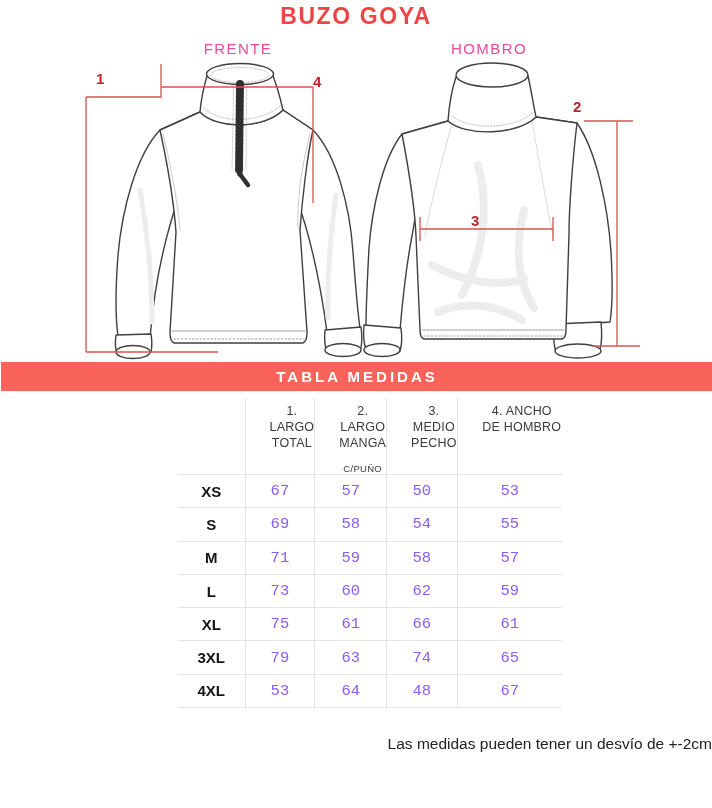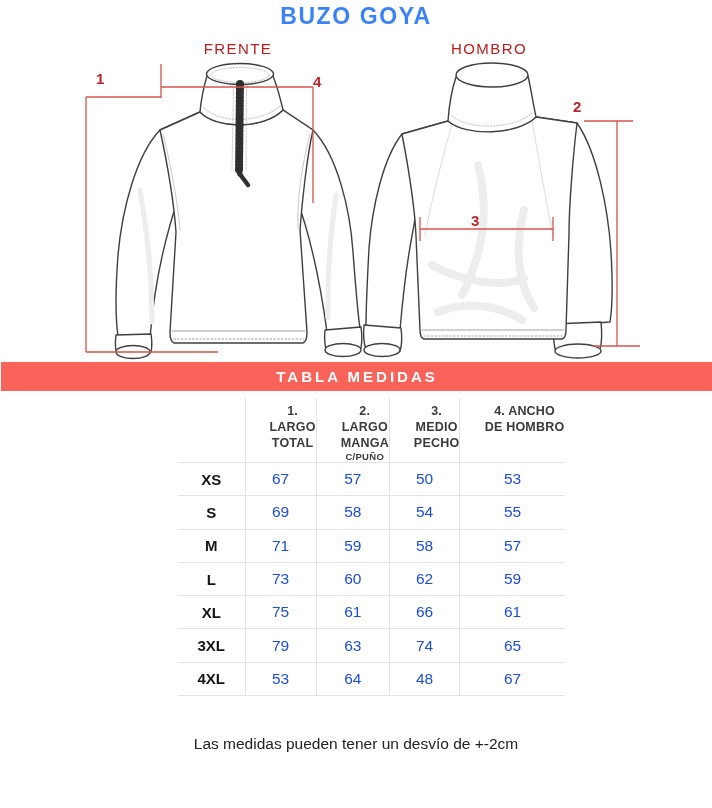--- a/index.html
+++ b/index.html
@@ -10,25 +10,25 @@
     --garment-stroke:#3f3f3f;
     --table-border:#e4e4e4;
   }
   html,body{margin:0;padding:0;background:#ffffff;}
   .page{
     position:relative;width:712px;height:808px;background:#fff;overflow:hidden;
     font-family:"Liberation Sans",sans-serif;color:#1d1d1d;
   }
   .title{
     position:absolute;top:3px;left:0;width:100%;text-align:center;
-    font-size:23px;font-weight:800;letter-spacing:1.6px;color:#3b82f6;
+    font-size:23px;font-weight:800;letter-spacing:1.6px;color:#ef4444;
   }
   .view-label{
     position:absolute;top:40px;transform:translateX(-50%);
-    font-size:15px;letter-spacing:1.4px;color:#b91c1c;
+    font-size:15px;letter-spacing:1.4px;color:#ec4899;
   }
   .view-label.front{left:238px;}
   .view-label.back{left:489px;}
   .drawing{position:absolute;top:60px;left:0;width:712px;height:302px;}
   .measure-num{
     position:absolute;font-size:15px;font-weight:700;color:var(--annotation-red);
     line-height:1;
   }
   .banner{
     position:absolute;top:362px;left:1px;width:712px;height:29px;
@@ -41,34 +41,34 @@
   }
   table.size-table col.c-size{width:67px;}
   table.size-table col.c1{width:68px;}
   table.size-table col.c2{width:69px;}
   table.size-table col.c3{width:65px;}
   table.size-table col.c4{width:105px;}
   table.size-table th,table.size-table td{
     text-align:center;vertical-align:middle;padding:0;
   }
   table.size-table thead th{
-    height:54px;vertical-align:top;padding-top:5px;font-weight:700;padding-left:24px;
+    height:54px;vertical-align:top;padding-top:5px;font-weight:400;padding-left:24px;
   }
   table.size-table thead th + th{border-left:1px solid var(--table-border);}
   .hline{display:block;font-size:12.5px;color:#3a3a3a;letter-spacing:0.2px;line-height:16px;}
-  .hsub{display:block;font-size:9.5px;color:#3a3a3a;letter-spacing:0.3px;line-height:11px;}
+  .hsub{display:block;font-size:9.5px;color:#3a3a3a;letter-spacing:0.3px;line-height:11px;margin-top:12px;}
   table.size-table tbody th,table.size-table tbody td{
     height:32.3px;border-top:1px solid var(--table-border);
   }
   table.size-table tbody tr:last-child th,
   table.size-table tbody tr:last-child td{border-bottom:1px solid var(--table-border);}
   table.size-table tbody th{font-size:15px;font-weight:700;color:#141414;}
-  table.size-table tbody td{font-size:15.5px;color:#1d4ed8;border-left:1px solid var(--table-border);}
+  table.size-table tbody td{font-size:15.5px;color:#8b5cf6;border-left:1px solid var(--table-border);font-family:Liberation Mono, monospace;}
   .footer-note{
-    position:absolute;top:735px;left:0;width:100%;text-align:center;
+    position:absolute;top:735px;left:0;width:100%;text-align:right;
     font-size:15.5px;color:#222;
   }
 </style>
 </head>
 <body>
 
 <div class="page">
 
   <div class="title">BUZO GOYA</div>
 

